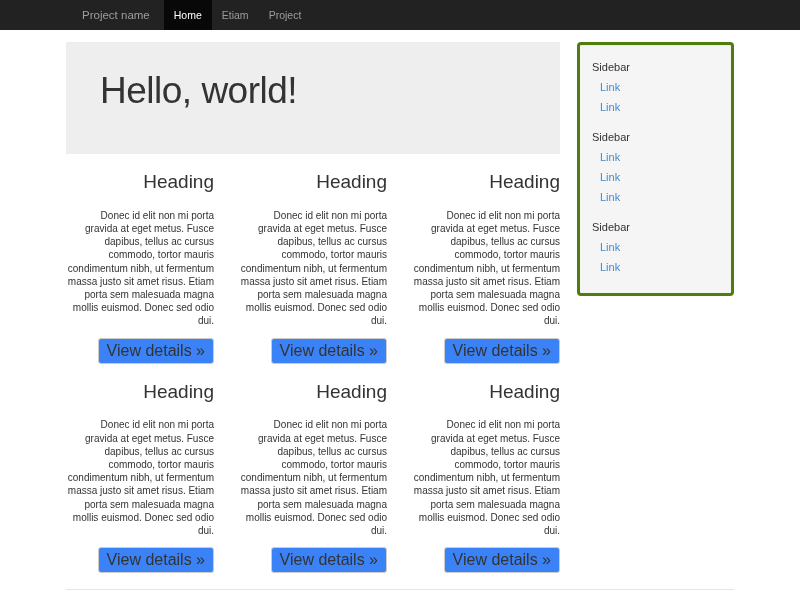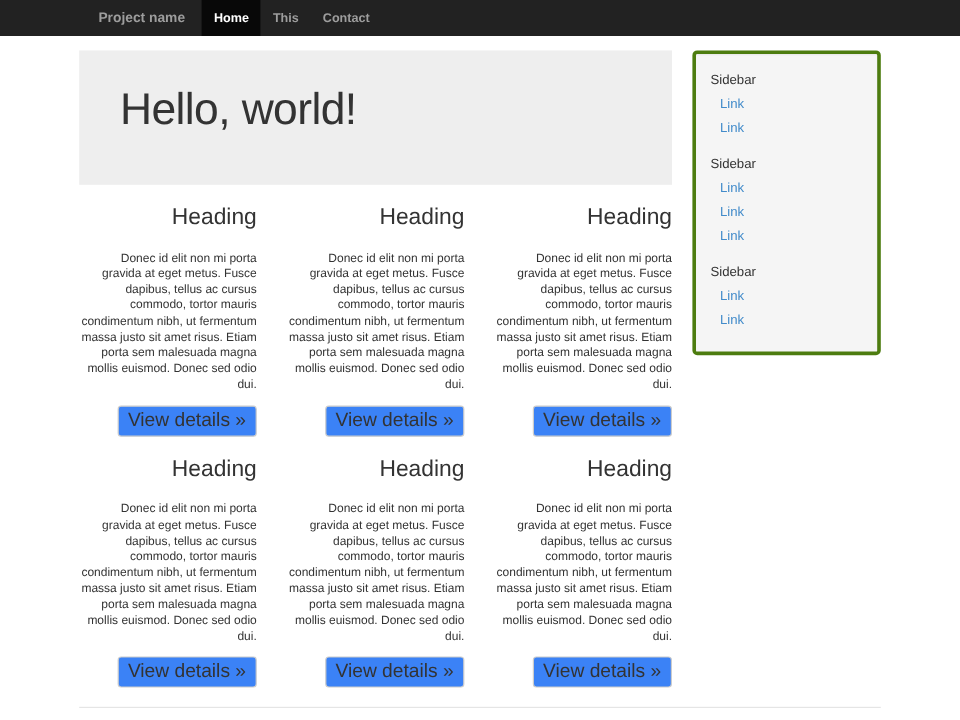--- a/index.html
+++ b/index.html
@@ -7,21 +7,21 @@
   body {
     background: #ffffff;
     color: #333333;
     font-family: "Liberation Sans", sans-serif;
     width: 800px;
     min-height: 600px;
     margin: 0 auto;
   }
 
   
-  .navbar { background: #222222; height: 30px; width: 100%; font-weight: bold; }
+  .navbar { background: #222222; height: 30px; width: 100%; }
   .nav-inner { width: 668px; margin: 0 auto; height: 30px; display: flex; align-items: stretch; }
   .brand {
     color: #9d9d9d; font-size: 11.5px; line-height: 30px;
     padding: 0 14px 0 16px; text-decoration: none; white-space: nowrap;
   }
   .nav-items { display: flex; }
   .nav-item {
     color: #9d9d9d; font-size: 10.5px; line-height: 30px;
     padding: 0 10px; text-decoration: none; white-space: nowrap; text-align: right;
   }
@@ -72,22 +72,22 @@
   .footer-divider { border: 0; border-top: 1px solid #e5e5e5; margin: 16px 0 0; }
 </style>
 </head>
 <body>
 
 <nav class="navbar">
   <div class="nav-inner">
     <a class="brand" href="#">Project name</a>
     <div class="nav-items">
       <a class="nav-item active" href="#">Home</a>
-      <a class="nav-item" href="#">This</a>
-      <a class="nav-item" href="#">Contact</a>
+      <a class="nav-item" href="#">Etiam</a>
+      <a class="nav-item" href="#">Project</a>
     </div>
   </div>
 </nav>
 
 <div class="container">
   <div class="content-row">
 
     <main class="main-col">
       <section class="jumbotron">
         <h1>Hello, world!</h1>

